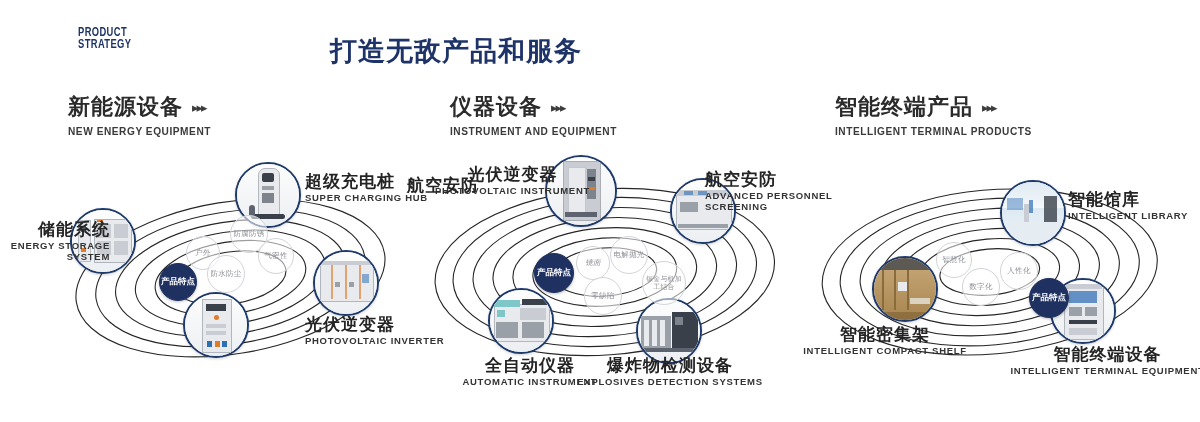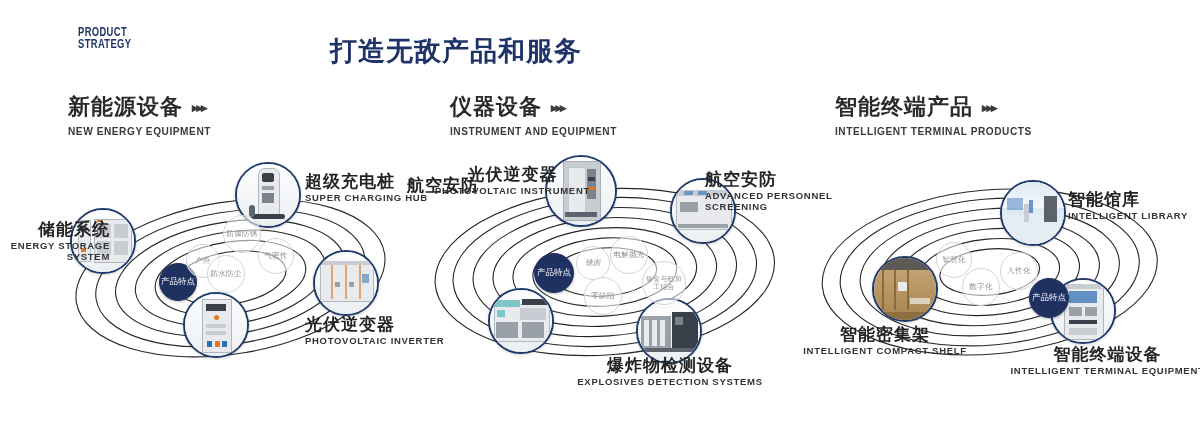--- a/index.html
+++ b/index.html
@@ -23,21 +23,21 @@
   }
   .hdr-sub{
     position:absolute;left:330px;top:33px;
     font-size:27px;font-weight:bold;color:#1e3368;letter-spacing:1px;
   }
 
   
   .sect{position:absolute;}
   .sect-cn{
     font-size:22px;font-weight:bold;color:#2b2b2b;letter-spacing:1px;
-    display:flex;align-items:center;line-height:1;font-family:Liberation Serif, serif;
+    display:flex;align-items:center;line-height:1;
   }
   .chev{margin-left:9px;color:#3c3c3c;font-size:13px;letter-spacing:-2px;font-weight:bold;}
   .sect-en{
     margin-top:7px;font-size:11px;font-weight:bold;color:#3a3a3a;letter-spacing:.6px;
     transform:scaleX(.92);transform-origin:left top;
   }
 
   
   .cluster{position:absolute;}
   .rings{position:absolute;left:0;top:0;width:100%;height:100%;}
@@ -59,21 +59,21 @@
   
   .bub{
     position:absolute;border-radius:50%;display:flex;align-items:center;
     justify-content:center;text-align:center;line-height:1.12;
   }
   .bub.light{
     border:1px solid #d2d4d9;color:#8d8f96;background:rgba(255,255,255,.55);
     font-size:7.5px;letter-spacing:.3px;
   }
   .bub.dark{
-    background:#1f3161;color:#fff;font-weight:normal;font-size:8.5px;
+    background:#1f3161;color:#fff;font-weight:bold;font-size:8.5px;
     border:1px solid #1f3161;box-shadow:0 1px 3px rgba(0,0,0,.25);
   }
 
   
   .dev{position:absolute;inset:0;background:linear-gradient(180deg,#fdfdfd,#eceff2);}
   .dev i{position:absolute;display:block;}
   .g1{background:#c9cdd3;} .g2{background:#9aa0a8;} .g3{background:#5d6470;}
   .g4{background:#3a4049;} .g5{background:#e8eaed;} .g6{background:#7c838d;}
   .acc{background:#e07b2a;} .teal{background:#7fc6c9;} .blu{background:#2f6fb5;}
   .wood{background:linear-gradient(180deg,#c8a979,#a8854f);}
@@ -186,24 +186,24 @@
         <i class="g1" style="left:21px;top:37px;width:20px;height:4px;"></i>
         <i class="blu" style="left:22px;top:47px;width:5px;height:6px;"></i>
         <i class="acc" style="left:30px;top:47px;width:5px;height:6px;"></i>
         <i class="blu" style="left:37px;top:47px;width:5px;height:6px;"></i>
       </div>
     </div>
 
     <div class="bub dark" style="left:104px;top:103px;width:36px;height:36px;">
       <span>产品特点</span>
     </div>
-    <div class="bub light" style="left:131px;top:84px;width:32px;height:32px;">
+    <div class="bub light" style="left:131px;top:76px;width:32px;height:32px;">
       <span>户外</span>
     </div>
-    <div class="bub light" style="left:168px;top:55px;width:36px;height:36px;">
+    <div class="bub light" style="left:175px;top:55px;width:36px;height:36px;">
       <span>防腐防锈</span>
     </div>
     <div class="bub light" style="left:152px;top:95px;width:36px;height:36px;">
       <span>防水防尘</span>
     </div>
     <div class="bub light" style="left:203px;top:78px;width:34px;height:34px;">
       <span>气密性</span>
     </div>
   </div>
 
@@ -258,20 +258,24 @@
       <div class="dev">
         <i class="g5" style="left:4px;top:14px;width:54px;height:36px;border:1px solid #b3b8bf;"></i>
         <i class="teal" style="left:4px;top:10px;width:26px;height:7px;"></i>
         <i class="g4" style="left:32px;top:9px;width:26px;height:6px;"></i>
         <i class="teal" style="left:7px;top:20px;width:8px;height:7px;"></i>
         <i class="g1" style="left:30px;top:18px;width:26px;height:12px;"></i>
         <i class="g2" style="left:6px;top:32px;width:22px;height:16px;"></i>
         <i class="g2" style="left:32px;top:32px;width:22px;height:16px;"></i>
       </div>
     </div>
+    <div class="lbl c" style="left:-5px;top:196px;width:230px;">
+      <div class="cn">全自动仪器</div>
+      <div class="en">AUTOMATIC INSTRUMENT</div>
+    </div>
 
     <div class="node" style="left:216px;top:138px;width:62px;height:62px;">
       <div class="dev">
         <i class="g2" style="left:3px;top:16px;width:30px;height:32px;"></i>
         <i class="g5" style="left:6px;top:20px;width:5px;height:26px;"></i>
         <i class="g5" style="left:14px;top:20px;width:5px;height:26px;"></i>
         <i class="g5" style="left:22px;top:20px;width:5px;height:26px;"></i>
         <i class="g4" style="left:34px;top:12px;width:26px;height:36px;"></i>
         <i class="g6" style="left:37px;top:17px;width:8px;height:8px;"></i>
         <i class="g3" style="left:3px;top:48px;width:56px;height:4px;"></i>

